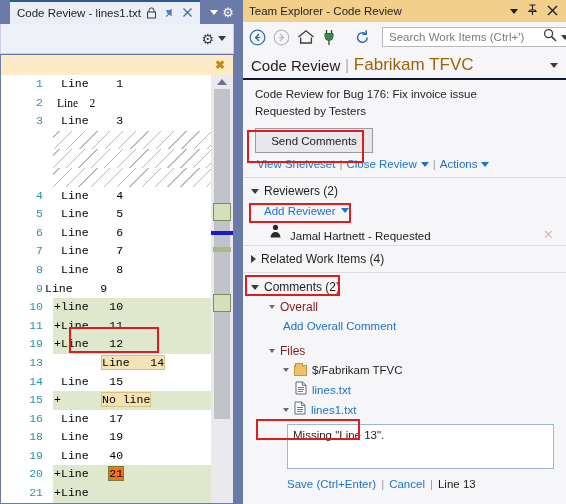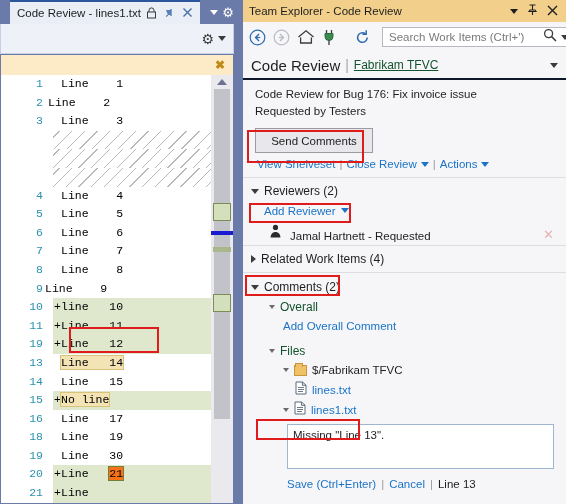--- a/index.html
+++ b/index.html
@@ -70,21 +70,21 @@
   .add-bg{ background:#dfe7cd; }
   .hatch{
     position:absolute; left:52px; right:22px;
     background:
       repeating-linear-gradient(135deg,
         #ffffff 0px, #ffffff 4px,
         #b9b9b9 4px, #b9b9b9 5px,
         #ffffff 5px, #ffffff 9px);
   }
   .anchor-hl{
-    background:#f3e3b5; outline:1px solid #d9c27a;
+    background:#f3e3b5; outline:1px solid #d9c27a;margin-left:41px;
   }
   .num-hl{ background:#f97316; outline:1px solid #71803f; }
 
   
   .v-scroll{
     position:absolute; right:0; top:0; width:22px; height:100%;
     background:#e9e9ee;
   }
   .v-thumb{
     position:absolute; left:3px; top:14px; width:16px; height:330px;
@@ -130,21 +130,21 @@
   .search-input::placeholder{ color:#7a7a7a; }
   .search-caret{ width:0;height:0;border-left:4px solid transparent;border-right:4px solid transparent;border-top:5px solid #3b3b3b; margin-left:4px; margin-right:2px;}
 
   .te-header{
     position:absolute; left:0; top:52px; right:0; height:28px;
     background:#f6f6f8; border-bottom:2px solid #0f172a;
     display:flex; align-items:center; padding:0 8px;
   }
   .te-h1{ font-size:15px; color:#1e1e1e; }
   .te-hsep{ color:#a6a6ab; margin:0 5px; font-size:14px; }
-  .te-h2{ font-size:12px; color:#14532d; flex:1;text-decoration:underline; }
+  .te-h2{ font-size:17px; color:#a16207; flex:1; }
 
   .te-body{ position:absolute; left:0; top:80px; right:0; bottom:0; background:#f6f6f8; }
 
   .cr-line{ font-size:11.5px; color:#1e1e1e; padding-left:12px; line-height:17px; }
 
   .send-btn{
     margin:8px 0 0 12px; width:118px; height:25px;
     background:#e8e8ec; border:1px solid #9b9ba1;
     font-size:11.5px; color:#1e1e1e; font-family:"Liberation Sans",sans-serif;
     cursor:pointer;
@@ -153,21 +153,21 @@
   .lnk{ color:#1a73c7; cursor:pointer; }
   .pipe{ color:#9a9aa0; }
   .mini-caret{ width:0;height:0;border-left:4px solid transparent;border-right:4px solid transparent;border-top:5px solid #1a73c7; }
 
   .sec-hr{ height:1px; background:#dcdce1; margin-top:7px; }
   .sec-head{ display:flex; align-items:center; gap:5px; padding-left:8px; height:20px; }
   .tri-down{ width:0;height:0;border-left:4px solid transparent;border-right:4px solid transparent;border-top:5px solid #3b3b3b; }
   .tri-right{ width:0;height:0;border-top:4px solid transparent;border-bottom:4px solid transparent;border-left:5px solid #3b3b3b; }
   .tri-sm-down{ width:0;height:0;border-left:3.5px solid transparent;border-right:3.5px solid transparent;border-top:4.5px solid #6a6a70; }
   .sec-title{ font-size:12px; color:#1e1e1e; }
-  .sec-title-gray{ font-size:12px; color:#14532d; }
+  .sec-title-gray{ font-size:12px; color:#7f1d1d; }
 
   .reviewer-row{
     display:flex; align-items:flex-end; padding-left:26px; height:22px; gap:8px;
   }
   .reviewer-name{ font-size:11.5px; color:#1e1e1e; flex:1; }
   .rm-x{ color:#e8b3b3; font-size:13px; padding-right:12px; }
 
   .tree-ind1{ padding-left:26px; }
   .tree-ind2{ padding-left:40px; }
   .tree-ind3{ padding-left:52px; }
@@ -233,21 +233,21 @@
     </div>
 
     <div class="code-area">
       <div id="diff-rows">
           <div class="code-row">
             <div class="gutter">1</div>
             <div class="code-txt" style="left: 60px;">Line    1</div>
           </div>
           <div class="code-row">
             <div class="gutter">2</div>
-            <div class="code-txt" style="left: 47px;">Line    2</div>
+            <div class="code-txt" style="left: 56px; font-family: Liberation Serif, serif;">Line    2</div>
           </div>
           <div class="code-row">
             <div class="gutter">3</div>
             <div class="code-txt" style="left: 60px;">Line    3</div>
           </div>
           <div class="code-row">
             <div class="hatch" style="top: 0px; bottom: 0px;"></div>
           </div>
           <div class="code-row">
             <div class="hatch" style="top: 0px; bottom: 0px;"></div>
@@ -314,21 +314,21 @@
           <div class="code-row">
             <div class="gutter">16</div>
             <div class="code-txt" style="left: 60px;">Line   17</div>
           </div>
           <div class="code-row">
             <div class="gutter">18</div>
             <div class="code-txt" style="left: 60px;">Line   19</div>
           </div>
           <div class="code-row">
             <div class="gutter">19</div>
-            <div class="code-txt" style="left: 60px;">Line   30</div>
+            <div class="code-txt" style="left: 60px;">Line   40</div>
           </div>
           <div class="code-row">
             <div class="row-bg add-bg"></div>
             <div class="gutter">20</div>
             <div class="sign">+</div>
             <div class="code-txt" style="left: 60px;">Line   <span class="num-hl">21</span></div>
           </div>
           <div class="code-row">
             <div class="row-bg add-bg"></div>
             <div class="gutter">21</div>

